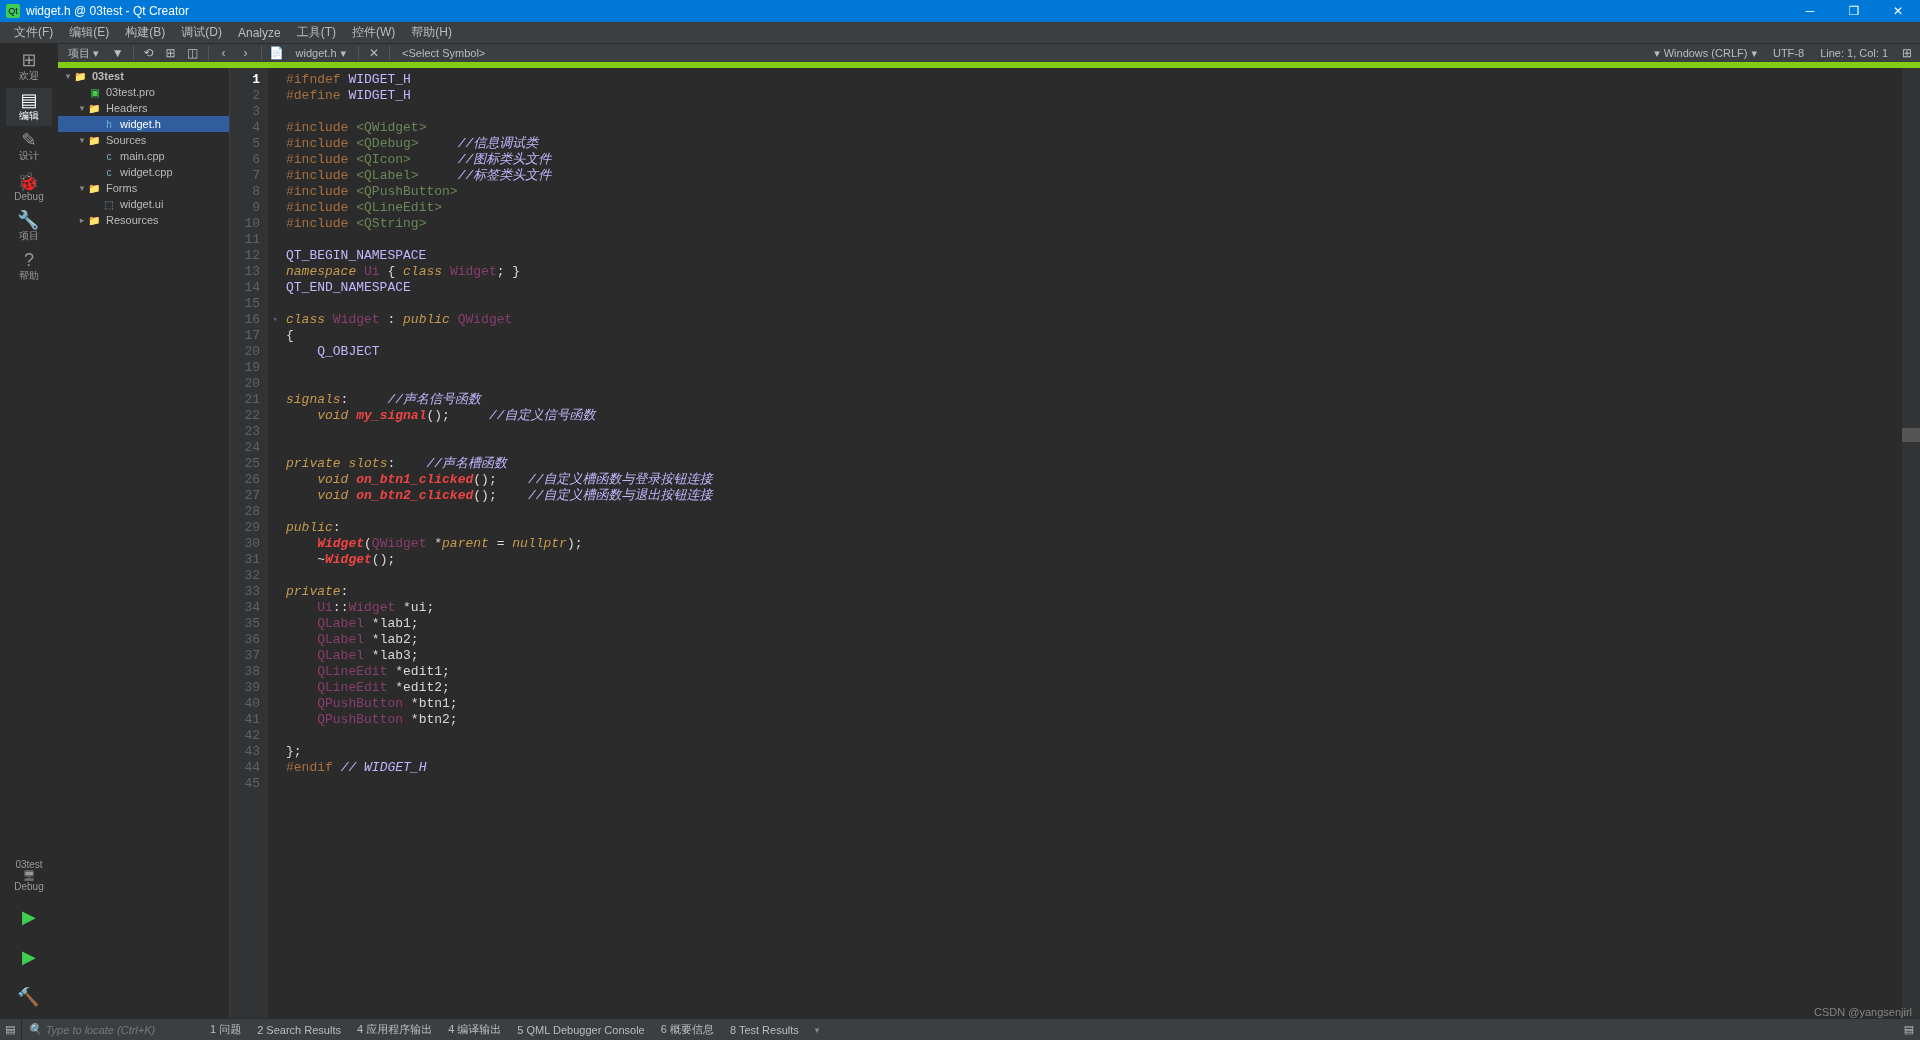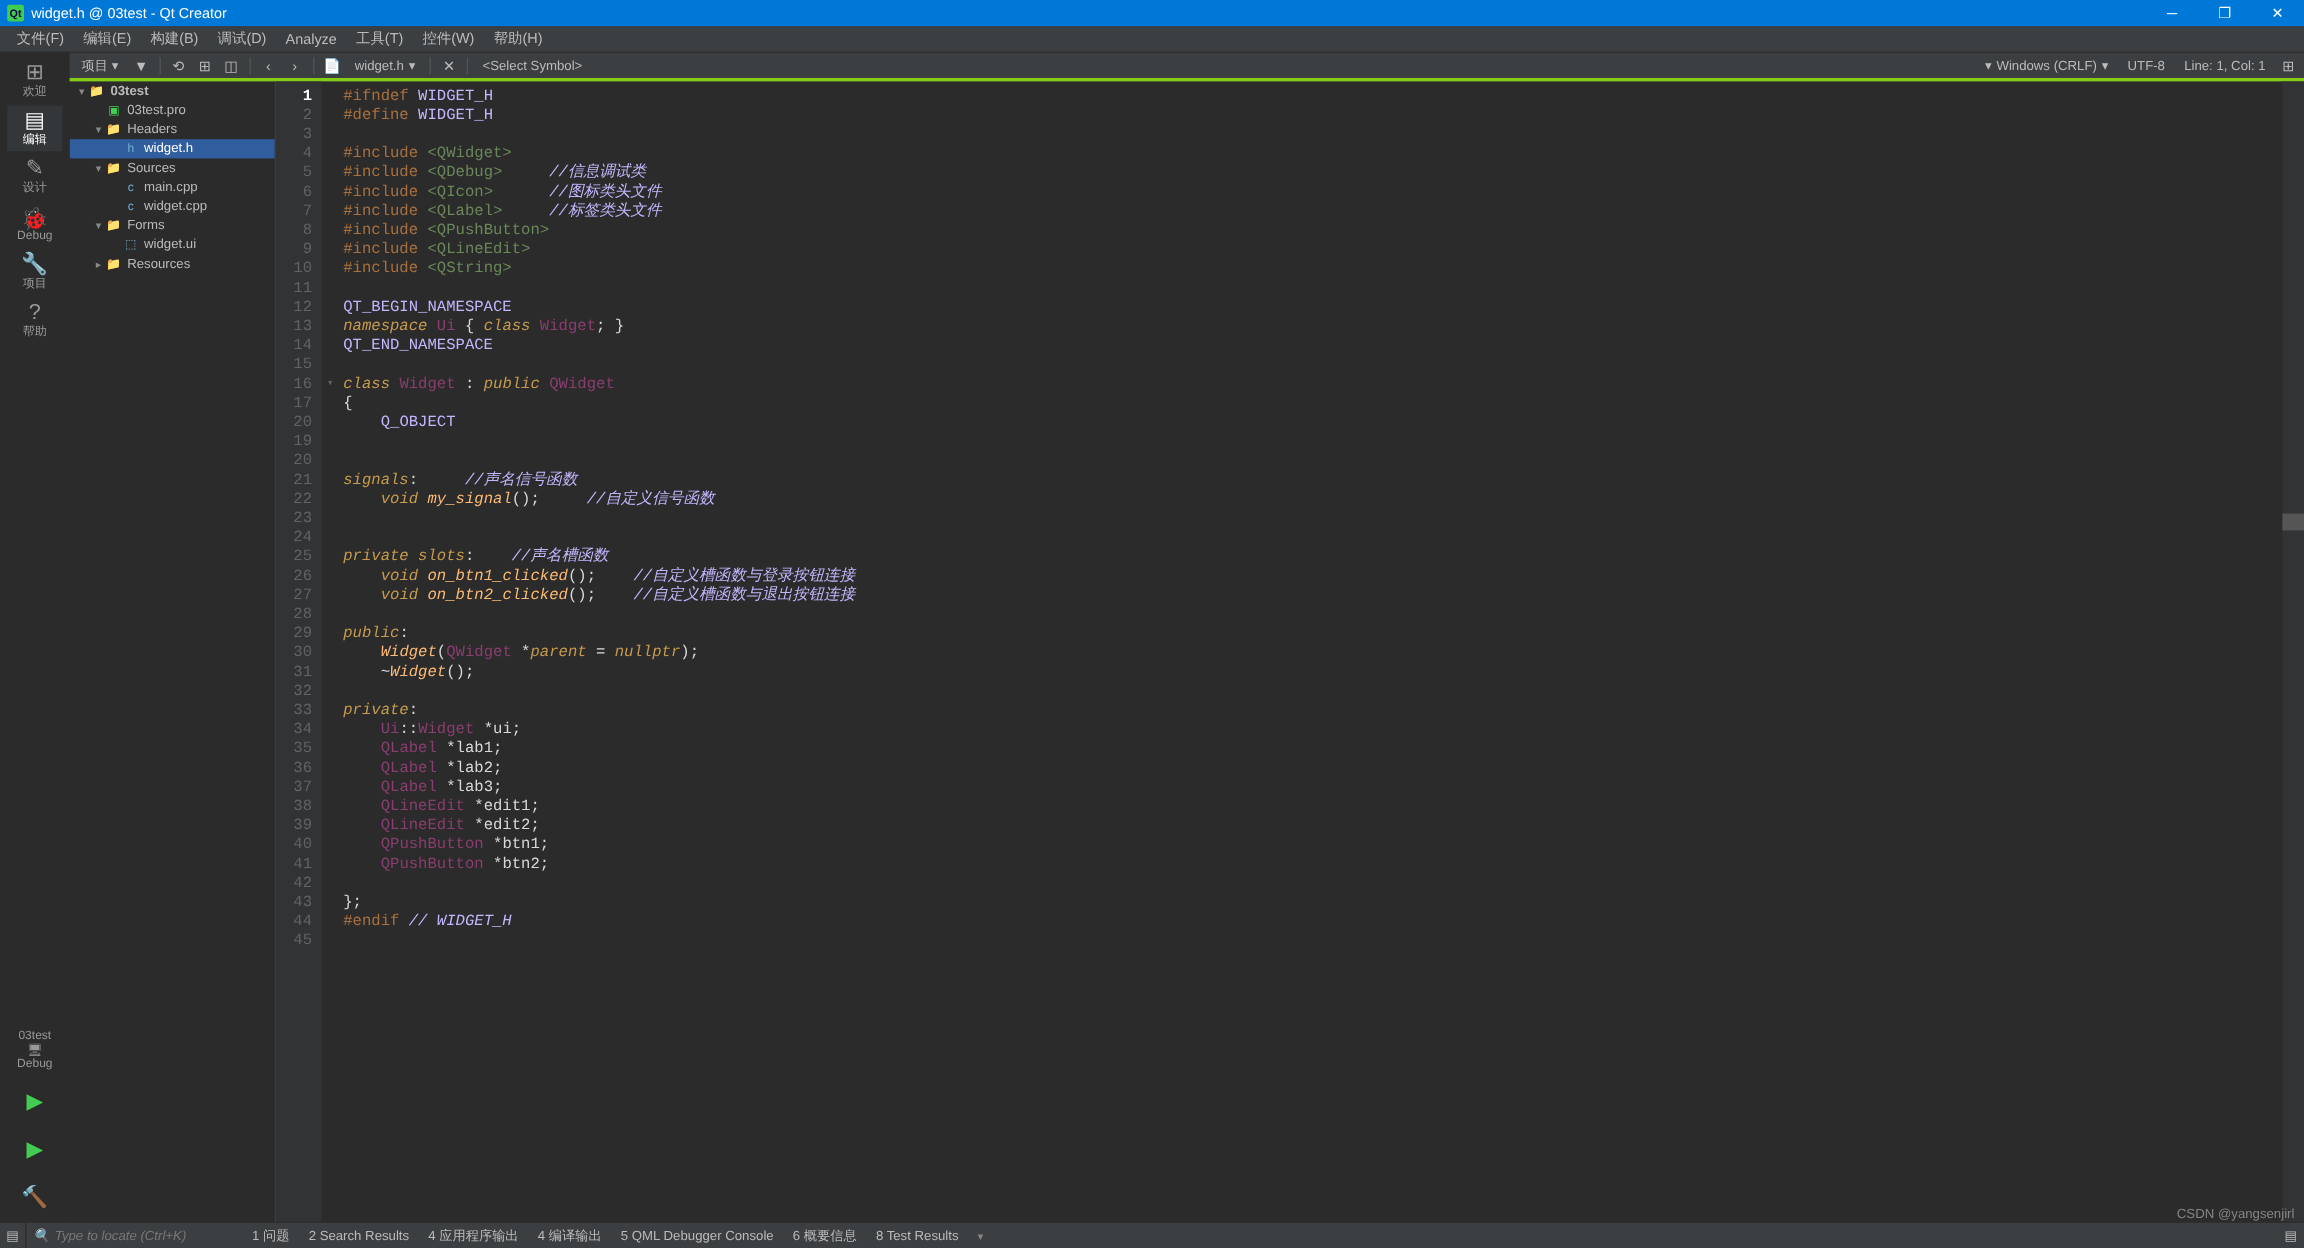--- a/index.html
+++ b/index.html
@@ -1,31 +1,31 @@
 <!DOCTYPE html>
 <html><head>
 <meta charset="utf-8">
 <style>
 * { margin: 0; padding: 0; box-sizing: border-box; }
 body { font-family: "Segoe UI", Tahoma, sans-serif; font-size: 12px; background: #2b2b2b; color: #bbb; overflow: hidden; height: 1040px; width: 1920px; }
 .titlebar { height: 22px; background: #0078d7; color: #fff; display: flex; align-items: center; padding-left: 6px; }
-.titlebar .logo { width: 14px; height: 14px; background: #41cd52; margin-right: 6px; border-radius: 2px; display:flex; align-items:center; justify-content:center; font-size:9px; font-weight:bold; color:#004; }
+.titlebar .logo { width: 14px; height: 14px; background: #41cd52; margin-right: 6px; border-radius: 2px; display:flex; align-items:center; justify-content:center; font-size:9px; font-weight:normal; color:#004; }
 .titlebar .title { flex: 1; font-size: 12px; }
 .titlebar .winbtn { width: 44px; height: 22px; display: flex; align-items: center; justify-content: center; color: #fff; }
 .menubar { height: 22px; background: #3c3f41; display: flex; align-items: center; padding-left: 6px; border-bottom: 1px solid #2b2b2b; }
 .menubar .mitem { padding: 0 8px; color: #bbb; font-size: 12px; height: 100%; display: flex; align-items: center; }
 .main { display: flex; height: calc(100% - 22px - 22px - 22px); }
 .modebar { width: 58px; background: #2b2b2b; display: flex; flex-direction: column; align-items: center; padding-top: 4px; }
 .modebar .mbtn { width: 46px; height: 38px; display:flex; flex-direction:column; align-items:center; justify-content:center; color:#999; font-size:10px; margin-bottom:2px; }
 .modebar .mbtn.active { background: #33373a; color: #fff; }
 .modebar .mbtn .ico { font-size: 18px; line-height: 1; }
 .modebar .spacer { flex: 1; }
 .modebar .kit { width:46px; display:flex; flex-direction:column; align-items:center; color:#999; font-size:10px; margin:6px 0; }
 .content { flex: 1; display: flex; flex-direction: column; }
-.toolbar { height: 24px; background: #3c3f41; display: flex; align-items: center; border-bottom: 3px solid #84cc16; padding: 0 4px; gap:4px; }
+.toolbar { height: 24px; background: #3c3f41; display: flex; align-items: center; border-bottom: 6px solid #84cc16; padding: 0 4px; gap:4px; }
 .toolbar .tbtn { width: 18px; height: 18px; display:flex; align-items:center; justify-content:center; color:#bbb; font-size:12px; }
 .toolbar .sep { width:1px; height:14px; background:#555; margin:0 2px; }
 .toolbar .dropdown { padding: 0 6px; color:#bbb; font-size:11px; display:flex; align-items:center; gap:4px; }
 .toolbar .flex { flex:1; }
 .body { flex: 1; display: flex; }
 .tree { width: 172px; background: #2b2b2b; border-right: 1px solid #3c3f41; overflow:auto; }
 .tree .node { display:flex; align-items:center; height: 16px; font-size:11px; color:#bbb; white-space:nowrap; }
 .tree .node .tw { width:12px; text-align:center; color:#888; font-size:9px; }
 .tree .node .ico { width:14px; height:14px; margin-right:4px; display:inline-flex; align-items:center; justify-content:center; font-size:10px; }
 .tree .node.sel { background:#2f5d9e; color:#fff; }
@@ -40,21 +40,21 @@
 .gutter .ln.cur { color:#fff; font-weight:bold; }
 .gutter .fold { position:absolute; right:-10px; color:#606366; font-size:9px; }
 .code { flex:1; padding-left:18px; padding-top:4px; white-space:pre; color:#d8d8d8; position:relative; }
 .code .line { height:16px; }
 .kw { color:#c79b4d; font-style:italic; }
 .pp { color:#a9703e; }
 .mac { color:#c4b5fd; }
 .cls { color:#8a3d6f; }
 .inc { color:#6a8759; }
 .cm { color:#c4b5fd; font-style:italic; }
-.fn { color:#fdba74; font-style:italic; font-weight:normal;margin-top:45px; }
+.fn { color:#ef4444; font-style:italic; font-weight:bold;margin-top:45px; }
 .ty { color:#8a3d6f; }
 .right-strip { width:18px; background:#313335; position:relative; }
 .right-strip .mark { position:absolute; left:0; right:0; height:14px; background:#555; top:360px; }
 .statusbar { height: 22px; background:#3c3f41; display:flex; align-items:center; font-size:11px; color:#bbb; border-top:1px solid #2b2b2b; }
 .statusbar .sitem { padding:0 8px; display:flex; align-items:center; gap:4px; height:100%; }
 .statusbar .sicon { width:22px; height:100%; display:flex; align-items:center; justify-content:center; border-right:1px solid #2b2b2b; }
 .statusbar .locate { flex:0 0 180px; display:flex; align-items:center; gap:4px; padding:0 6px; font-style:italic; color:#777; }
 .statusbar .spacer { flex:1; }
 .statusbar .dd { color:#888; font-size:9px; }
 .watermark { position:fixed; right:8px; bottom:22px; color:#aaa; font-size:11px; opacity:0.7; }

